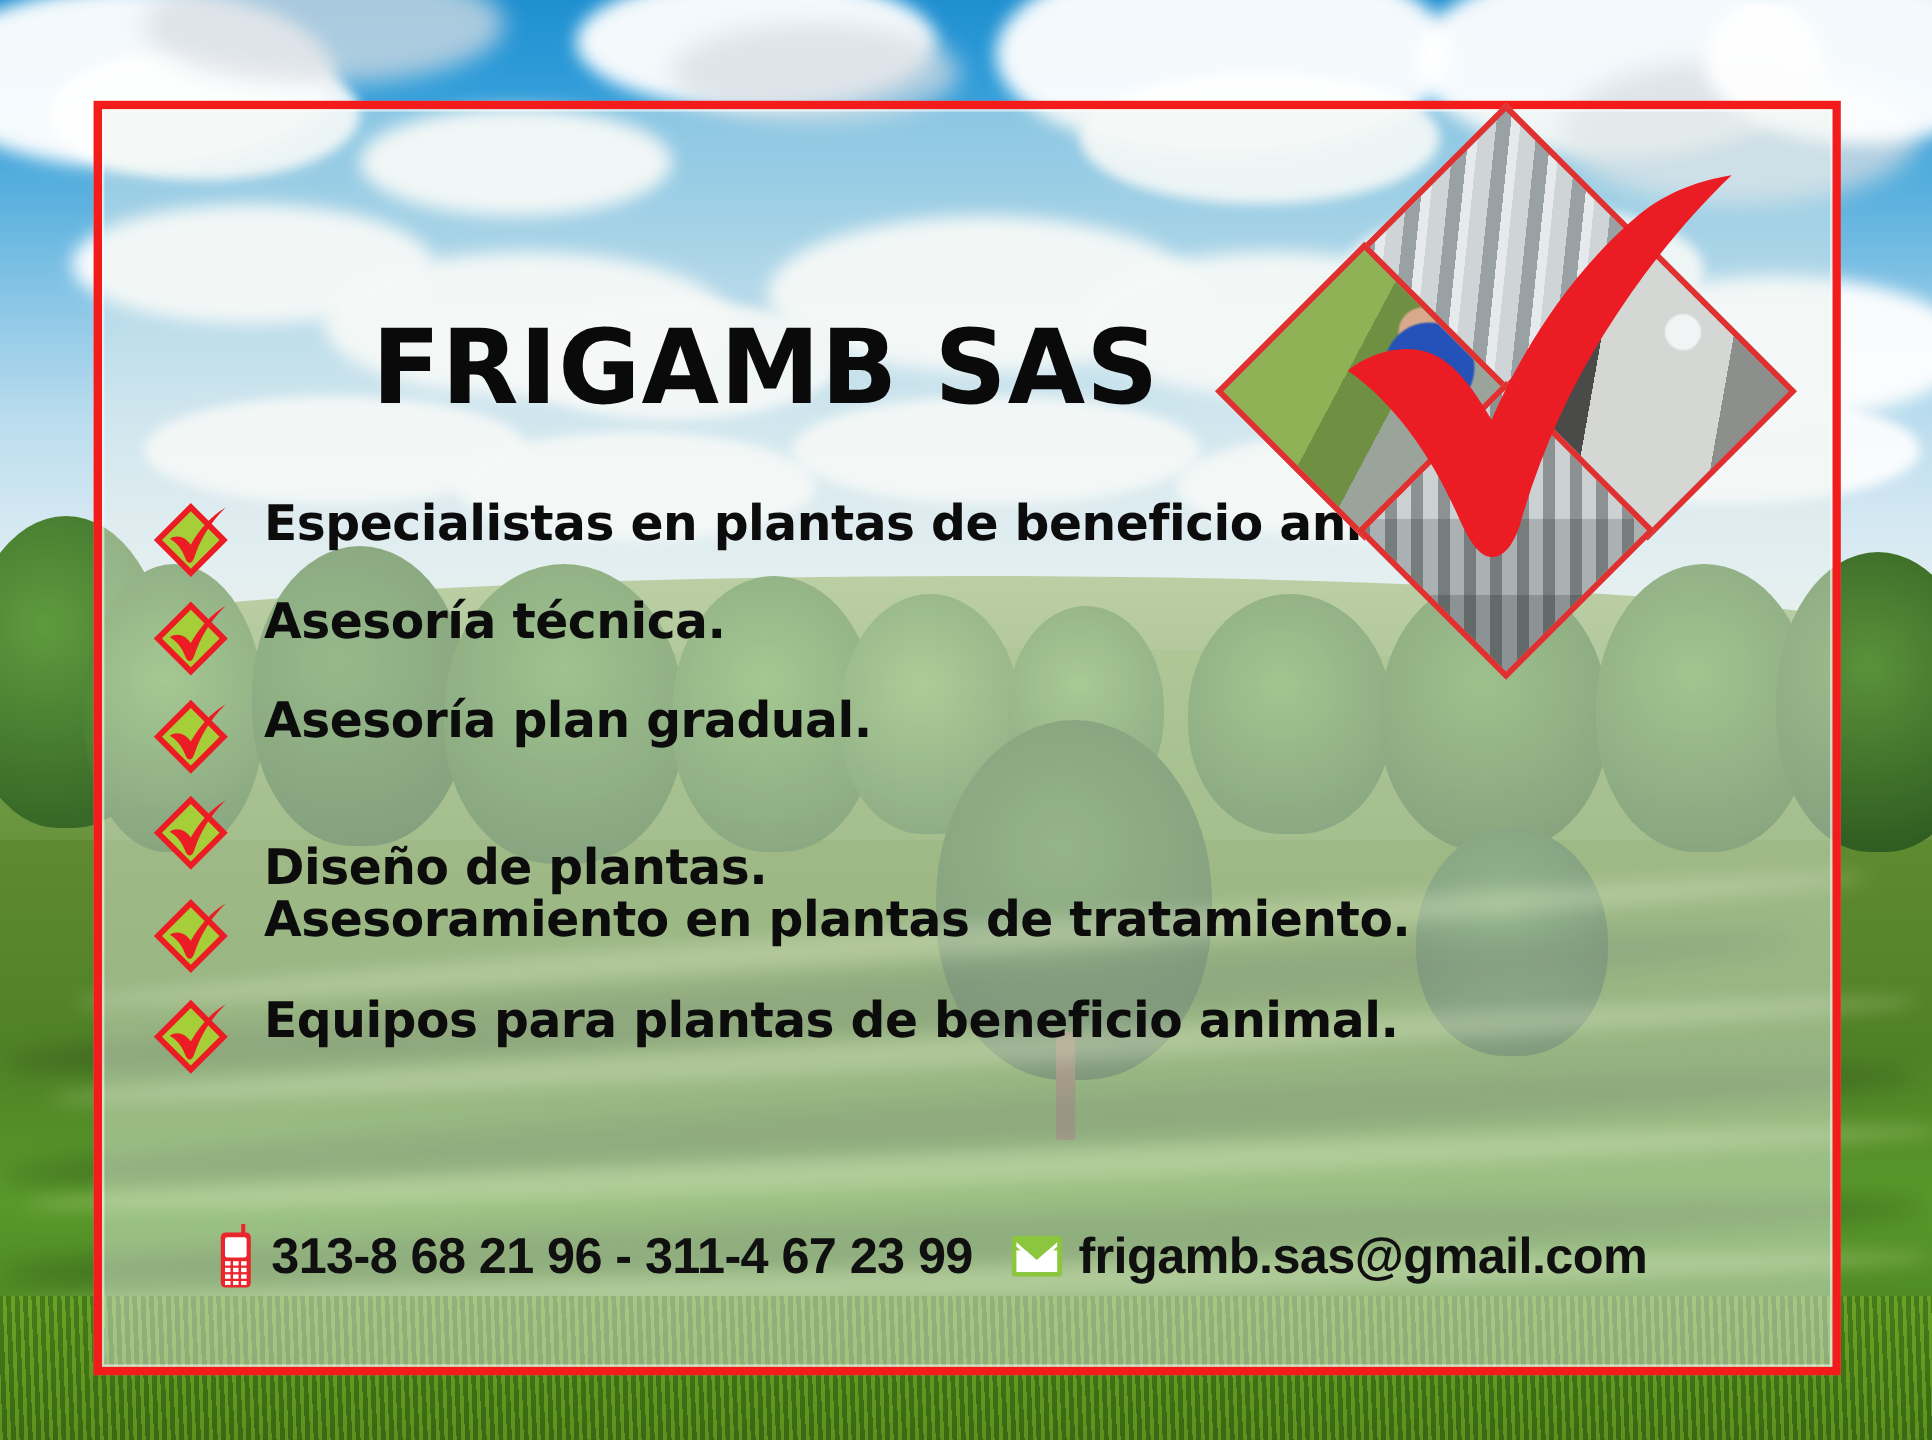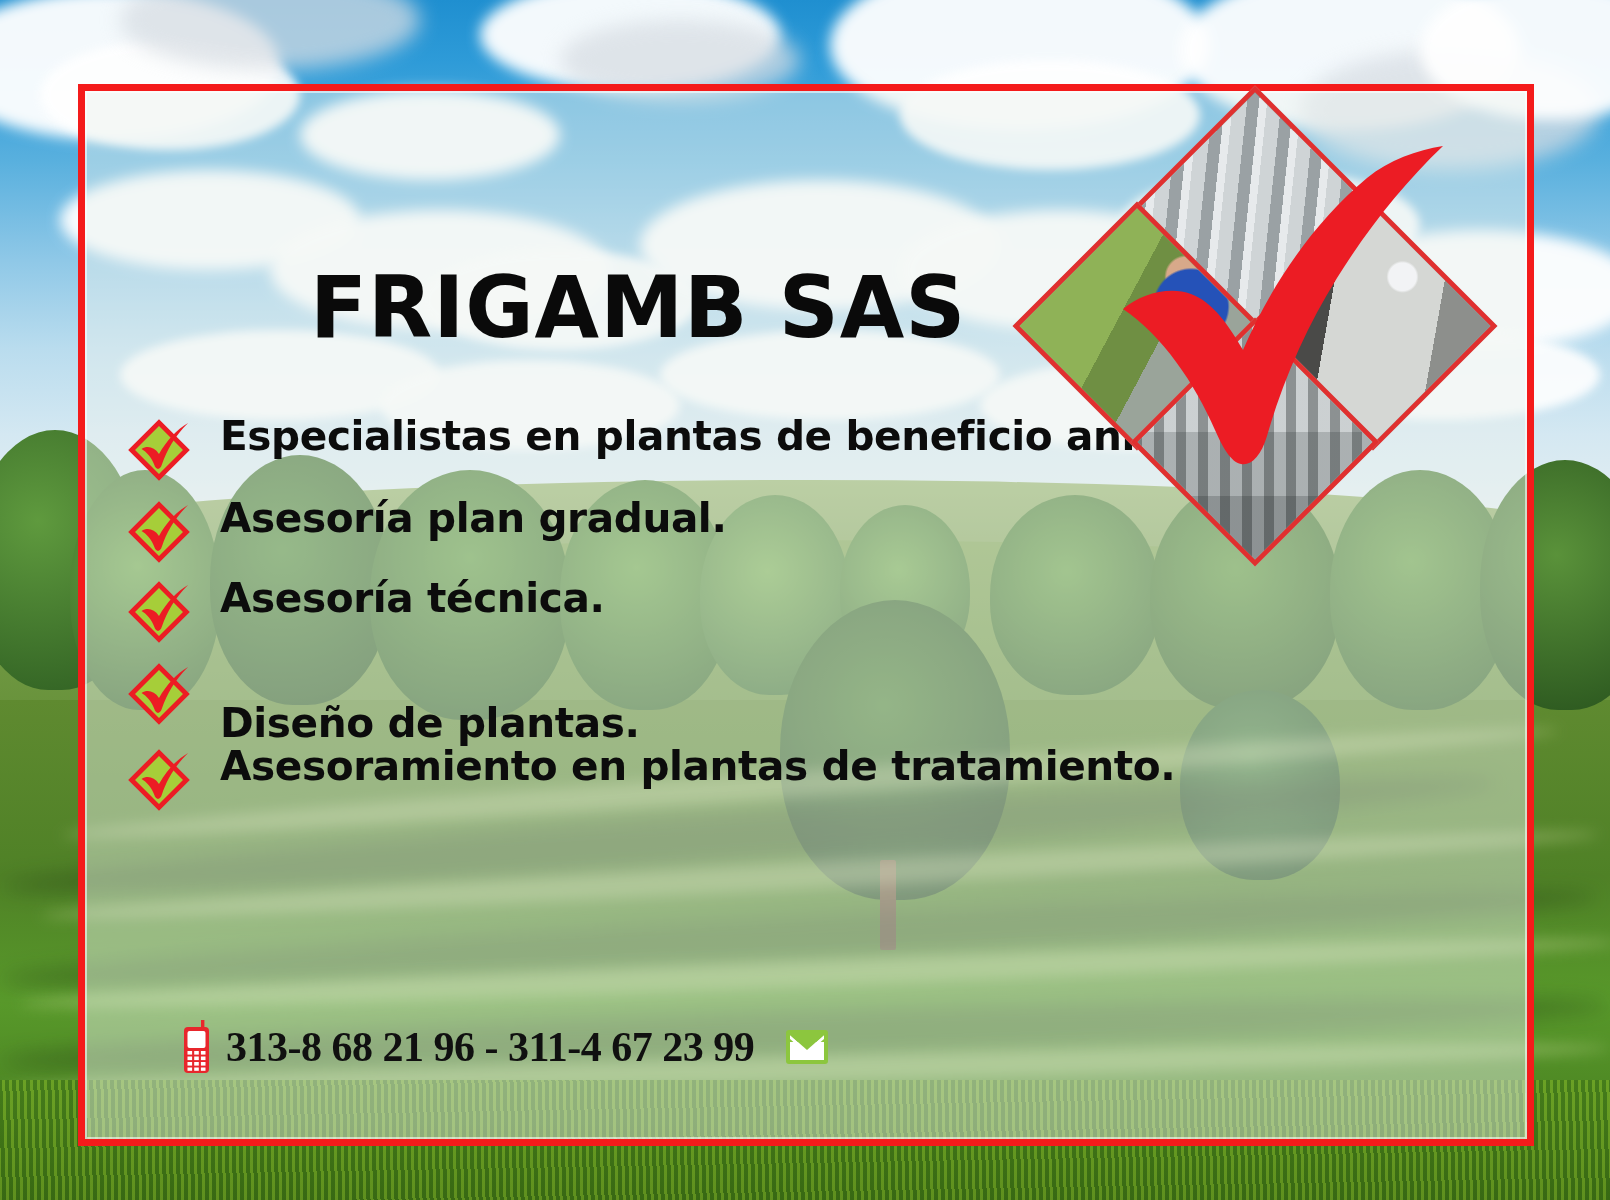--- a/index.html
+++ b/index.html
@@ -134,21 +134,21 @@
   .row.r1 { height:82px; }
   .row.r2 { height:80px; }
   .row.r3 { height:86px;align-items:flex-end; }
   .row.r4 { height:84px;text-align:right; }
   .row.r5 { height:80px; }
 
   
   .contact {
     position:absolute; left:182px; top:1020px; z-index:60;
     display:flex; align-items:center; gap:14px;
-    font-family:Liberation Serif, serif;
+    font-family:Liberation Sans, sans-serif;
     font-size:42px; font-weight:600; color:#101010; letter-spacing:-.5px;
   }
   .phone-ico { width:30px; height:54px; flex:none; }
   .mail-ico  { width:42px; height:34px; flex:none; margin-left:18px; }
   .contact .t { white-space:nowrap; }
 </style>
 </head>
 <body>
 
 <div class="scene">
@@ -242,53 +242,60 @@
 <div class="list">
 
   <div class="row r0">
     <svg class="mark" viewBox="0 0 64 64">
       <rect x="12" y="12" width="40" height="40" transform="rotate(45 32 32)" fill="#a6ce39" stroke="#ec1c24" stroke-width="5"></rect>
       <path d="M14 31 C20 27 27 29 32 36 C40 22 50 11 62 4 C48 18 40 32 35 47 C33 53 29 53 27 47 C24 39 19 34 14 31 Z" fill="#ec1c24"></path>
     </svg>
     <div class="txt">Especialistas en plantas de beneficio animal.</div>
   </div>
 
+  <div class="row r1">
+    <svg class="mark" viewBox="0 0 64 64">
+      <rect x="12" y="12" width="40" height="40" transform="rotate(45 32 32)" fill="#a6ce39" stroke="#ec1c24" stroke-width="5"></rect>
+      <path d="M14 31 C20 27 27 29 32 36 C40 22 50 11 62 4 C48 18 40 32 35 47 C33 53 29 53 27 47 C24 39 19 34 14 31 Z" fill="#ec1c24"></path>
+    </svg>
+    <div class="txt">Asesoría técnica.</div>
+  </div>
+
   <div class="row r2">
     <svg class="mark" viewBox="0 0 64 64">
       <rect x="12" y="12" width="40" height="40" transform="rotate(45 32 32)" fill="#a6ce39" stroke="#ec1c24" stroke-width="5"></rect>
       <path d="M14 31 C20 27 27 29 32 36 C40 22 50 11 62 4 C48 18 40 32 35 47 C33 53 29 53 27 47 C24 39 19 34 14 31 Z" fill="#ec1c24"></path>
     </svg>
     <div class="txt">Asesoría plan gradual.</div>
   </div>
 
-  <div class="row r1">
-    <svg class="mark" viewBox="0 0 64 64">
-      <rect x="12" y="12" width="40" height="40" transform="rotate(45 32 32)" fill="#a6ce39" stroke="#ec1c24" stroke-width="5"></rect>
-      <path d="M14 31 C20 27 27 29 32 36 C40 22 50 11 62 4 C48 18 40 32 35 47 C33 53 29 53 27 47 C24 39 19 34 14 31 Z" fill="#ec1c24"></path>
-    </svg>
-    <div class="txt">Asesoría técnica.</div>
-  </div>
-
   <div class="row r3">
     <svg class="mark" viewBox="0 0 64 64">
       <rect x="12" y="12" width="40" height="40" transform="rotate(45 32 32)" fill="#a6ce39" stroke="#ec1c24" stroke-width="5"></rect>
       <path d="M14 31 C20 27 27 29 32 36 C40 22 50 11 62 4 C48 18 40 32 35 47 C33 53 29 53 27 47 C24 39 19 34 14 31 Z" fill="#ec1c24"></path>
     </svg>
     <div class="txt">Diseño  de plantas.</div>
   </div>
 
   <div class="row r4">
     <svg class="mark" viewBox="0 0 64 64">
       <rect x="12" y="12" width="40" height="40" transform="rotate(45 32 32)" fill="#a6ce39" stroke="#ec1c24" stroke-width="5"></rect>
       <path d="M14 31 C20 27 27 29 32 36 C40 22 50 11 62 4 C48 18 40 32 35 47 C33 53 29 53 27 47 C24 39 19 34 14 31 Z" fill="#ec1c24"></path>
     </svg>
     <div class="txt">Asesoramiento en plantas de tratamiento.</div>
   </div>
 
 
+  <div class="row r6">
+    <svg class="mark" viewBox="0 0 64 64">
+      <rect x="12" y="12" width="40" height="40" transform="rotate(45 32 32)" fill="#a6ce39" stroke="#ec1c24" stroke-width="5"></rect>
+      <path d="M14 31 C20 27 27 29 32 36 C40 22 50 11 62 4 C48 18 40 32 35 47 C33 53 29 53 27 47 C24 39 19 34 14 31 Z" fill="#ec1c24"></path>
+    </svg>
+    <div class="txt">Equipos para plantas de beneficio animal.</div>
+  </div>
 
 </div>
 
 <div class="contact">
   <svg class="phone-ico" viewBox="0 0 30 54">
     <rect x="19" y="0" width="3.4" height="9" fill="#e8262c"></rect>
     <rect x="2" y="7" width="25" height="46" rx="4" fill="#e8262c"></rect>
     <rect x="5.5" y="11" width="18" height="17" rx="2" fill="#ffffff"></rect>
     <g fill="#ffffff">
       <rect x="5.5" y="31" width="4.6" height="3.6"></rect>
@@ -306,13 +313,14 @@
     </g>
   </svg>
   <span class="t">313-8 68 21 96 - 311-4 67 23 99</span>
 
   <svg class="mail-ico" viewBox="0 0 42 34">
     <rect x="0" y="0" width="42" height="34" rx="3" fill="#8cc63e"></rect>
     <path d="M4 5 L21 20 L38 5 L38 9 L21 24 L4 9 Z" fill="#ffffff"></path>
     <rect x="4" y="12" width="34" height="18" fill="#ffffff"></rect>
     <path d="M4 5 L21 20 L38 5 Z" fill="#8cc63e"></path>
   </svg>
+  <span class="t">frigamb.sas@gmail.com</span>
 </div>
 
 </body></html>

